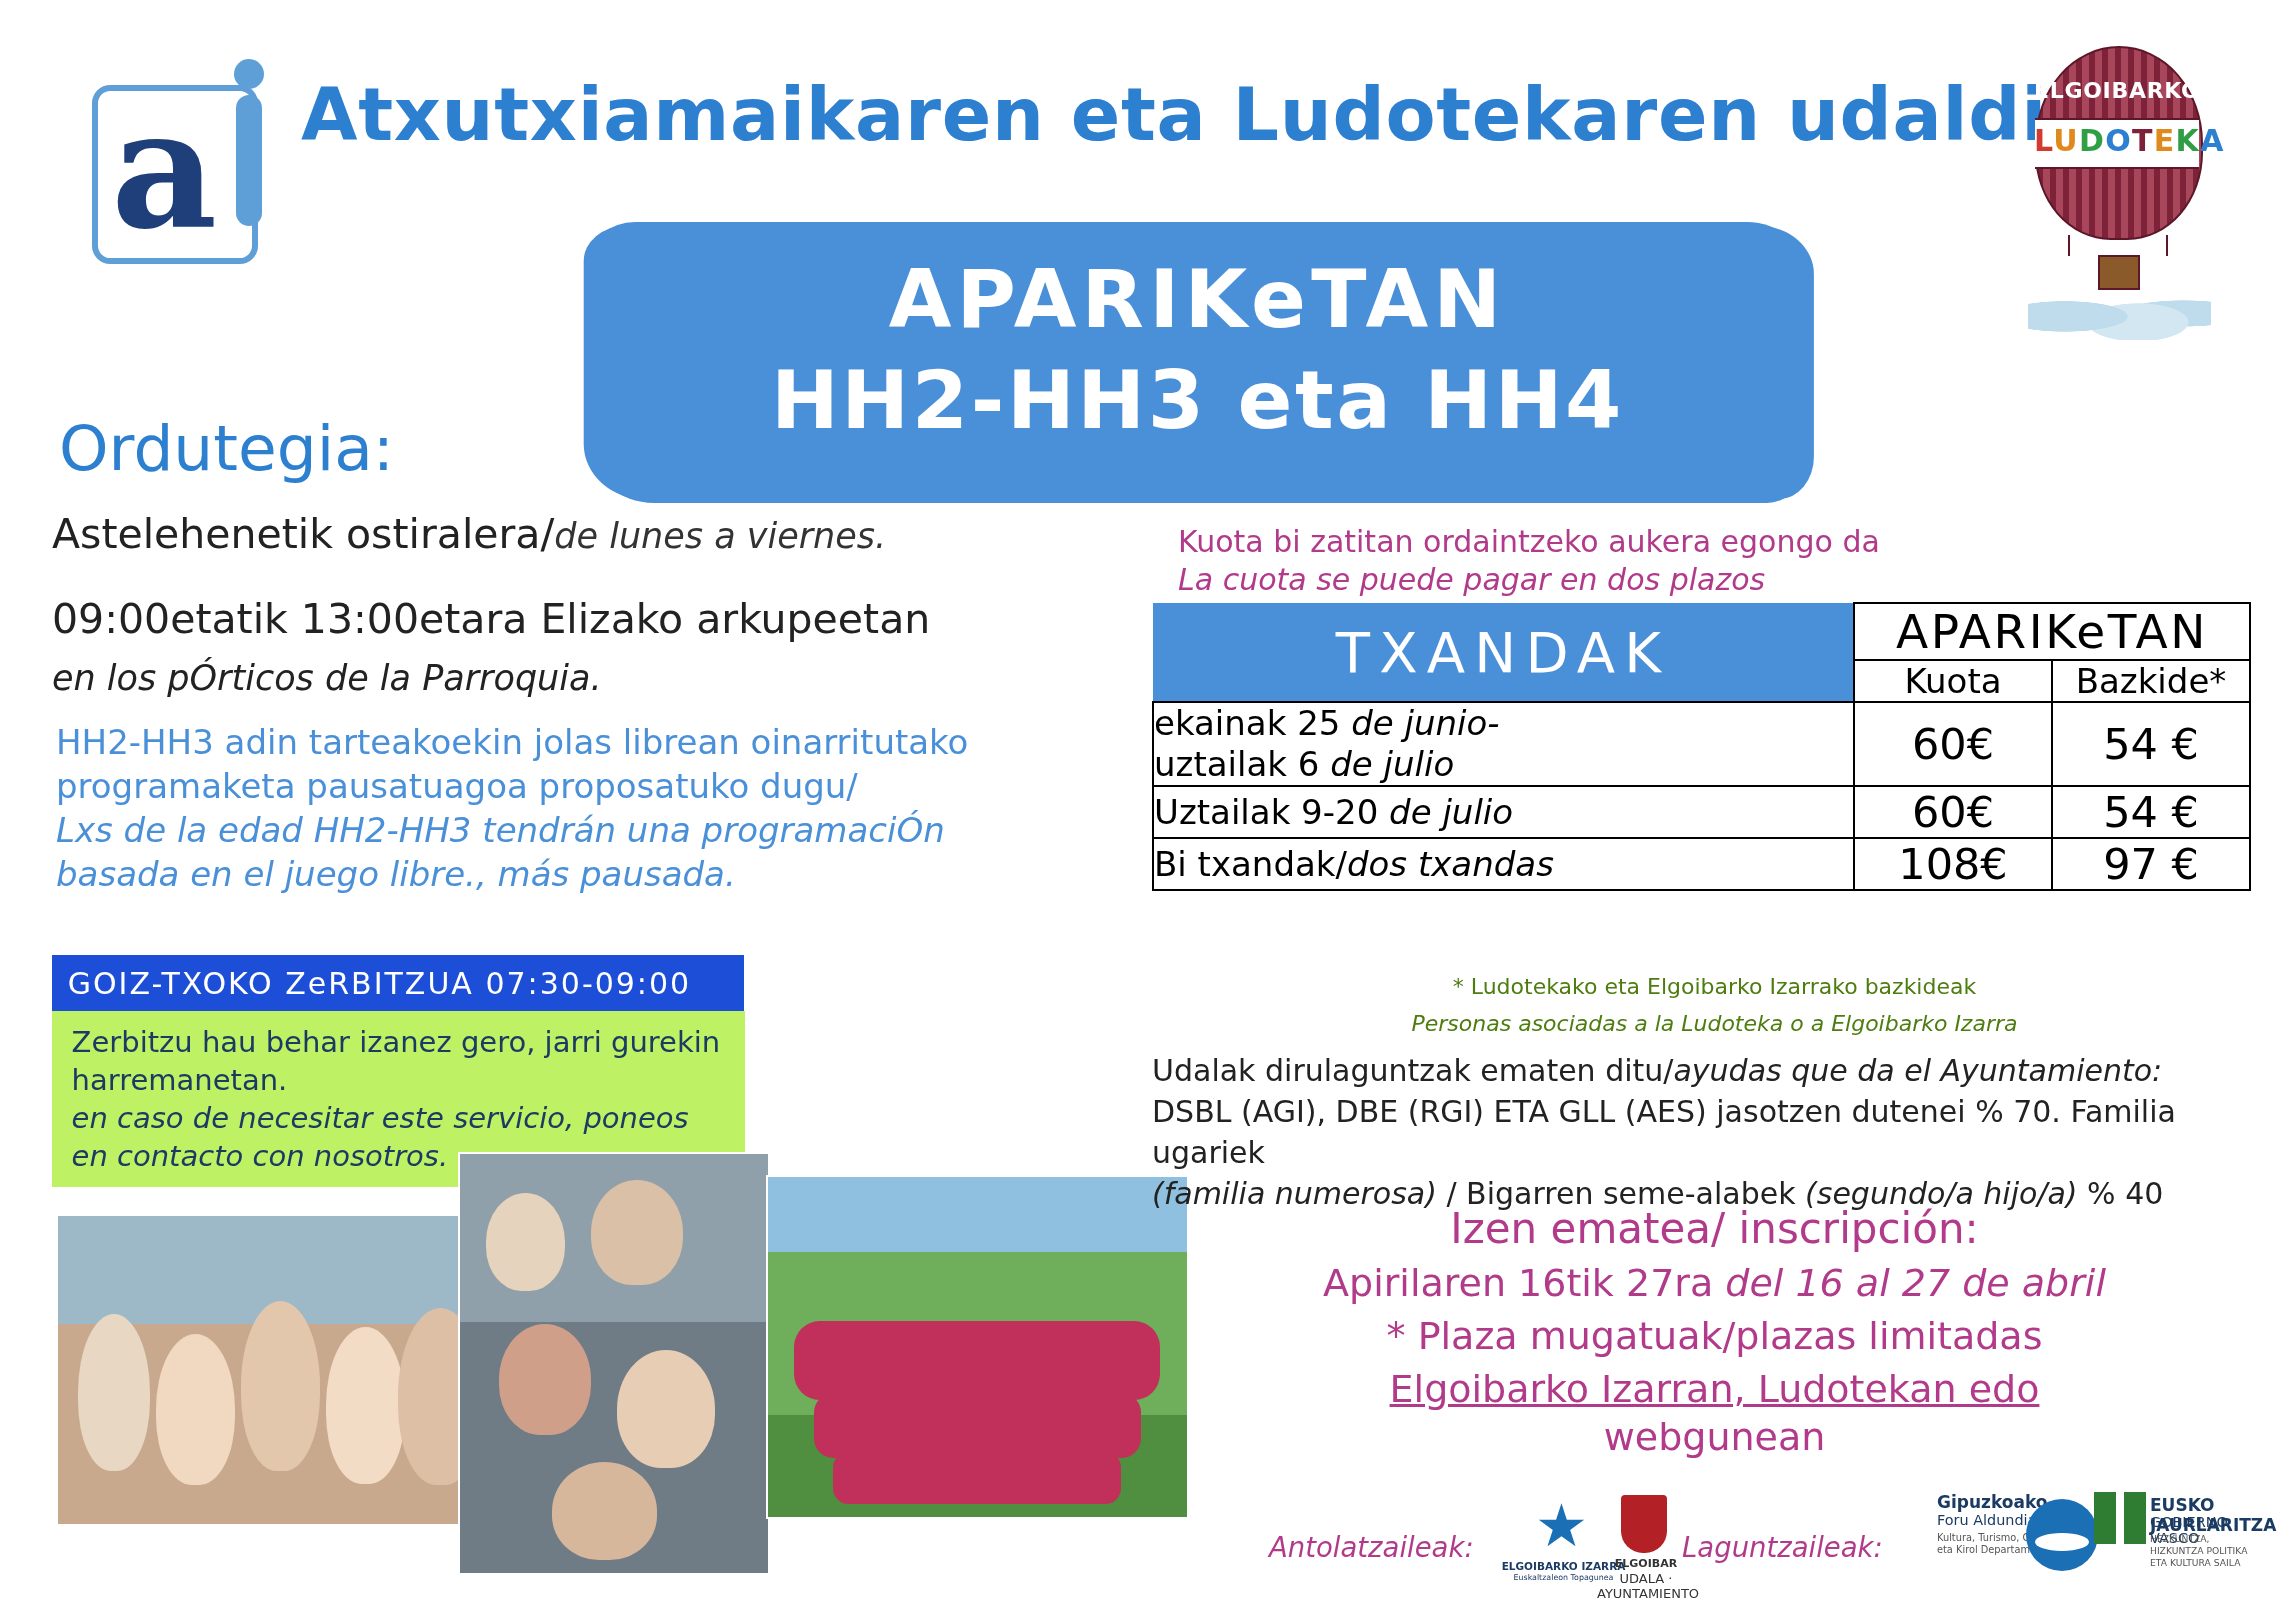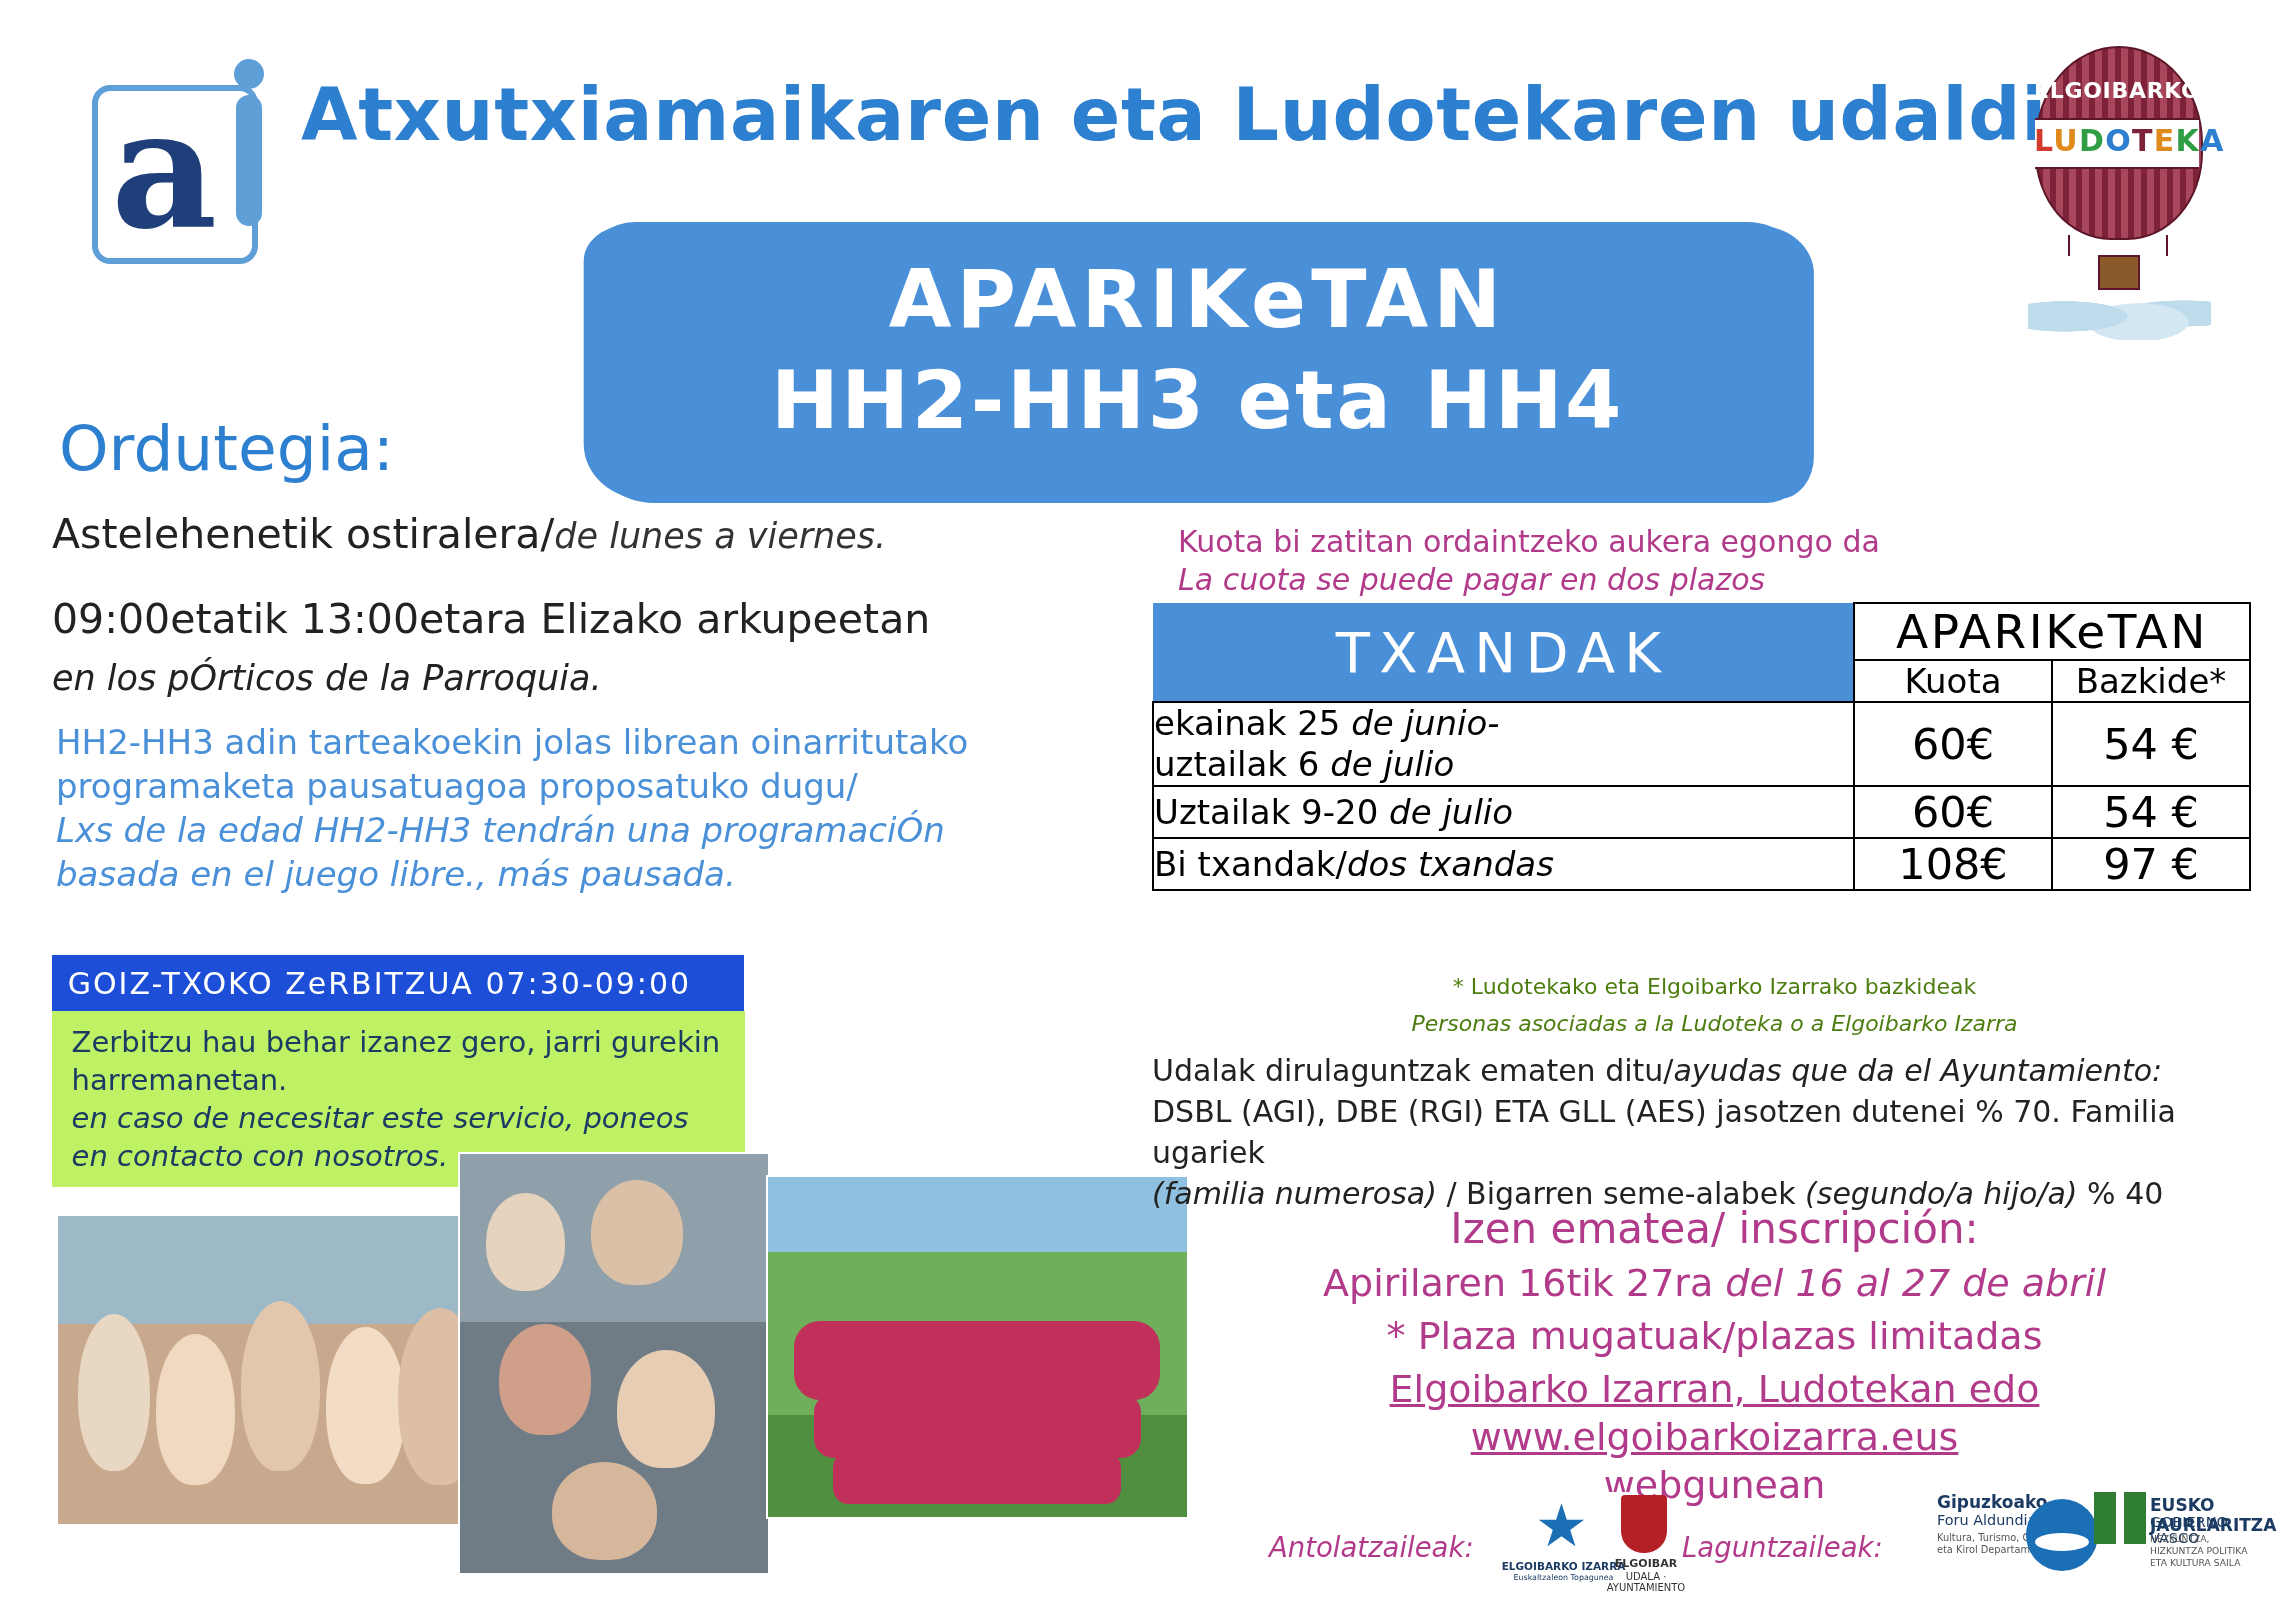--- a/index.html
+++ b/index.html
@@ -177,21 +177,21 @@
   .flogo{position:absolute;top:1492px;}
   #fl1{left:1498px;width:131px;height:98px;background:#ffffff;}
   #fl1 .star{
     position:absolute;left:37px;top:3.9px;font-size:59px;color:#1b6fb5;line-height:59px;
   }
   #fl1 .cap{position:absolute;left:0;top:68px;width:131px;text-align:center;font-size:10.5px;color:#1b3b63;font-weight:bold;}
   #fl1 .cap2{position:absolute;left:0;top:81px;width:131px;text-align:center;font-size:7.9px;color:#1b3b63;}
   #fl2{left:1597px;width:98px;height:98px;}
   #fl2 .shield{position:absolute;left:23.6px;top:2.6px;width:46px;height:58px;background:#b32025;border-radius:3.9px 3.9px 22px 22px;}
   #fl2 .cap{position:absolute;left:0;top:65px;width:98px;text-align:center;font-size:11px;color:#333;font-weight:bold;}
-  #fl2 .cap2{position:absolute;left:0;top:79px;width:98px;text-align:center;font-size:10px;color:#333;}
+  #fl2 .cap2{position:absolute;left:0;top:79px;width:98px;text-align:center;font-size:13px;color:#333;}
   #fl3{left:1937px;width:144px;height:92px;}
   #fl3 .t1{font-size:17px;font-weight:bold;color:#1b3b63;}
   #fl3 .t2{font-size:14.4px;color:#1b3b63;}
   #fl3 .t3{font-size:9.8px;color:#555;margin-top:3.9px;line-height:12.4px;}
   #fl4{left:2019px;width:92px;height:92px;}
   #fl4 .wave{
     position:absolute;left:6.5px;top:6.5px;width:72px;height:72px;border-radius:50%;
     background:#1b6fb5;
   }
   #fl4 .wave::after{
@@ -336,21 +336,20 @@
   <div class="l1">
     <span>Izen ematea/</span><span> inscripción:</span>
   </div>
   <div class="l2">
     <span>Apirilaren 16tik 27ra </span><span class="es">del 16 al 27 de abril</span>
   </div>
   <div class="l3">
     <span>* Plaza mugatuak/</span><span class="es">plazas limitadas</span>
   </div>
   <div class="l4">Elgoibarko Izarran, Ludotekan  edo</div>
-  <div class="l5">www.elgoibarkoizarra.eus</div>
   <div class="l6">webgunean</div>
 </div>
 
 <div class="abs" id="foot-anto">Antolatzaileak:</div>
 <div class="abs" id="foot-lagu">Laguntzaileak:</div>
 
 <div class="flogo" id="fl1">
   <div class="star">★</div>
   <div class="cap">ELGOIBARKO IZARRA</div>
   <div class="cap2">Euskaltzaleon Topagunea</div>

